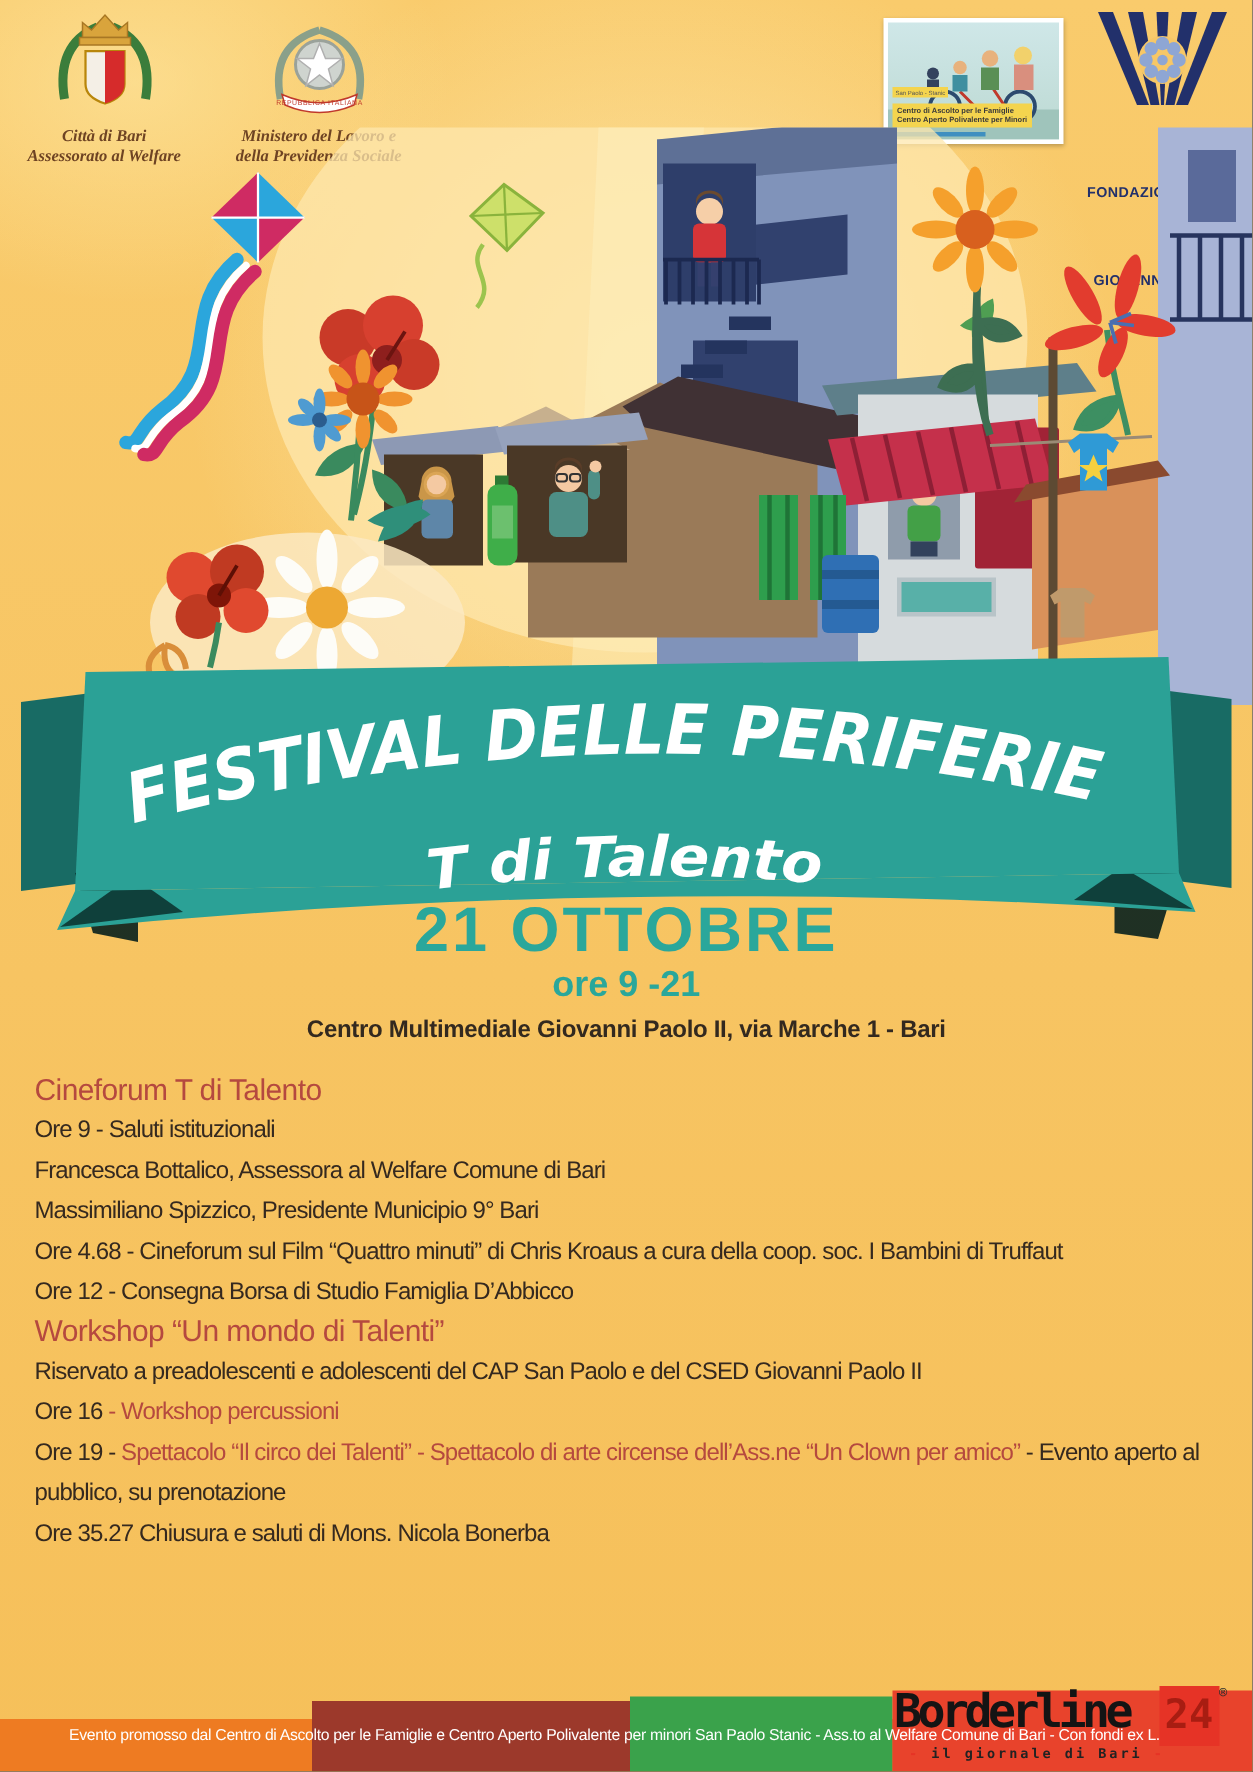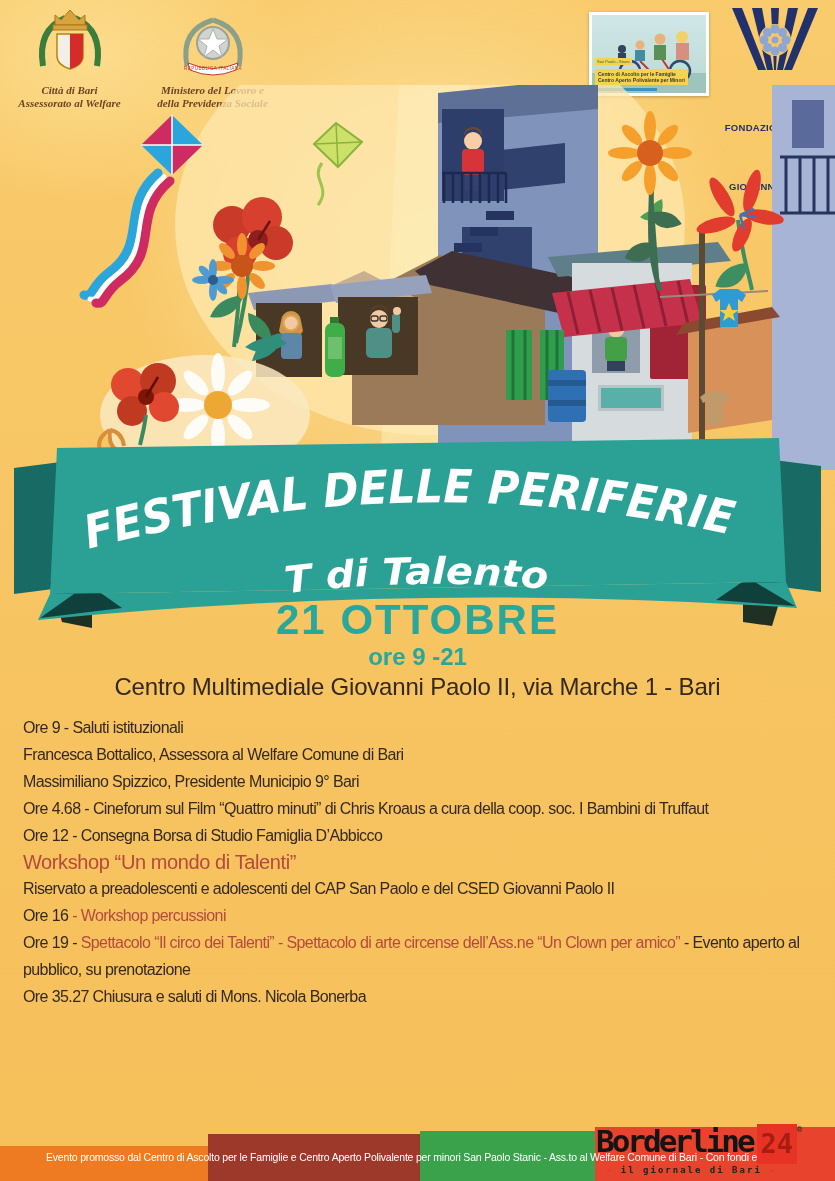--- a/index.html
+++ b/index.html
@@ -23,42 +23,42 @@
     font-size:5px;line-height:6px;font-weight:bold;padding:2px 3px;}
   .card-tag{position:absolute;left:3px;bottom:28px;background:#f4d44e;color:#555;font-size:4px;line-height:5px;padding:1px 2px;}
   .card-link{position:absolute;left:3px;bottom:2px;width:62px;height:3px;background:#3f8fc0;}
   .fond-caption{font-size:9.5px;line-height:11px;font-weight:800;letter-spacing:.3px;color:#22306b;margin-top:48px;}
   
   .banner-svg{position:absolute;left:0;top:432px;}
   
   .date-block{position:absolute;left:0;top:597px;width:100%;text-align:center;}
   .date-line{font-size:42px;font-weight:600;letter-spacing:2px;color:#2aa79b;line-height:46px;}
   .time-line{font-size:24px;font-weight:600;color:#2aa79b;line-height:28px;}
-  .venue-line{font-size:24px;font-weight:400;color:#33291f;line-height:26px;margin-top:3px;letter-spacing:-.2px;}
+  .venue-line{font-size:16px;font-weight:700;color:#33291f;line-height:26px;margin-top:3px;letter-spacing:-.2px;}
   
   .program{position:absolute;left:23px;top:714px;width:806px;color:#35291f;
     font-size:16px;line-height:27px;letter-spacing:-.6px;}
   .program p{margin:0;}
   .red{color:#b5493f;}
   .hline{font-size:20px;line-height:26px;color:#b5493f;letter-spacing:-.4px;}
   .mt14{margin-top:14px}.mt15{margin-top:15px}.mt16{margin-top:16px}
   .mt18{margin-top:18px}.mt20{margin-top:20px}
   
   .bar{position:absolute;left:0;right:0;top:1146px;bottom:0;background:#ee7b22;}
   .bar-maroon{position:absolute;left:208px;width:212px;top:1134px;bottom:0;background:#9c392b;}
   .bar-green{position:absolute;left:420px;width:175px;top:1131px;bottom:0;background:#3aa24b;}
   .bar-red{position:absolute;left:595px;right:0;top:1127px;bottom:0;background:#e8432c;}
   .bar-text{position:absolute;left:46px;top:1151px;color:#fff;font-size:10.5px;
     letter-spacing:-.2px;white-space:nowrap;}
   .borderline{position:absolute;left:596px;top:1124px;width:236px;height:54px;
     font-family:"DejaVu Sans Mono",monospace;}
   .bl-row{display:flex;align-items:flex-start;}
   .bl-name{font-size:31px;font-weight:bold;color:#141414;letter-spacing:-3px;line-height:34px;}
   .bl-box{width:40px;height:40px;background:#e63326;color:#a81d12;font-size:27px;font-weight:bold;
-    line-height:40px;text-align:center;margin-left:4px;}
+    line-height:40px;text-align:center;margin-left:20px;}
   .bl-reg{font-size:9px;color:#2b2b2b;line-height:10px;}
   .bl-tagline{font-size:9px;font-weight:bold;color:#222;letter-spacing:2px;margin-top:1px;margin-left:10px;}
   .bl-dash{color:#e63326;}
 </style>
 </head>
 <body>
 
 <div class="poster">
 
   <div class="logo-block" style="left:115px;top:12px;width:195px;">
@@ -400,20 +400,21 @@
     </text>
   </svg>
 
   <div class="date-block">
     <div class="date-line">21 OTTOBRE</div>
     <div class="time-line">ore 9 -21</div>
     <div class="venue-line">Centro Multimediale Giovanni Paolo II, via Marche 1 - Bari</div>
   </div>
 
   <div class="program">
+    <p class="hline">Cineforum T di Talento</p>
 
     <p class="mt16">Ore 9 - Saluti istituzionali</p>
     <p>Francesca Bottalico, Assessora al Welfare Comune di Bari</p>
     <p>Massimiliano Spizzico, Presidente Municipio 9° Bari</p>
 
     <p class="mt14">Ore 4.68 - Cineforum sul Film “Quattro minuti” di Chris Kroaus a cura della coop. soc. I Bambini di Truffaut</p>
 
     <p class="mt18">Ore 12 - Consegna Borsa di Studio Famiglia D’Abbicco</p>
 
     <p class="hline mt15">Workshop “Un mondo di Talenti”</p>

